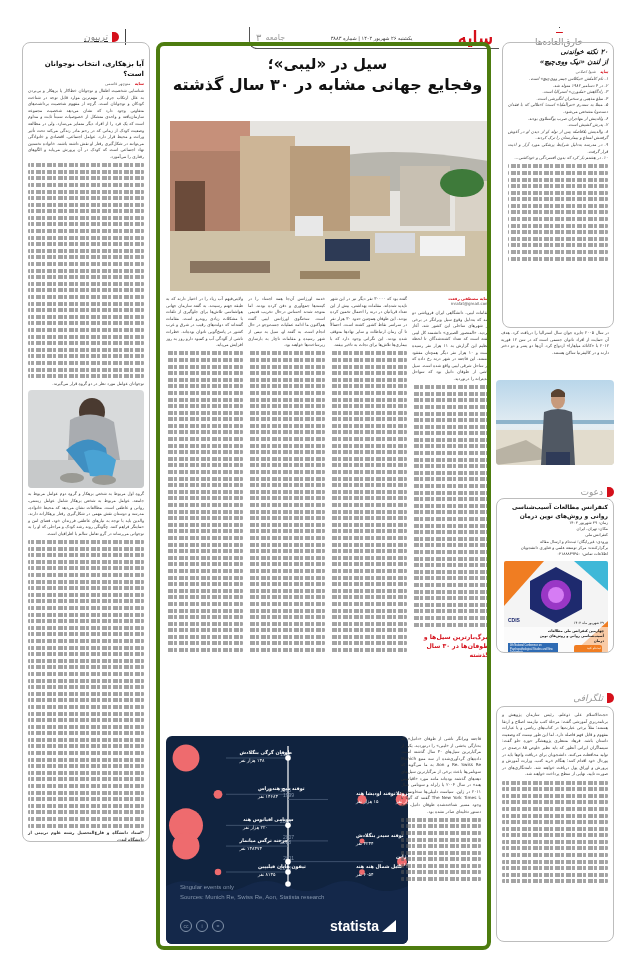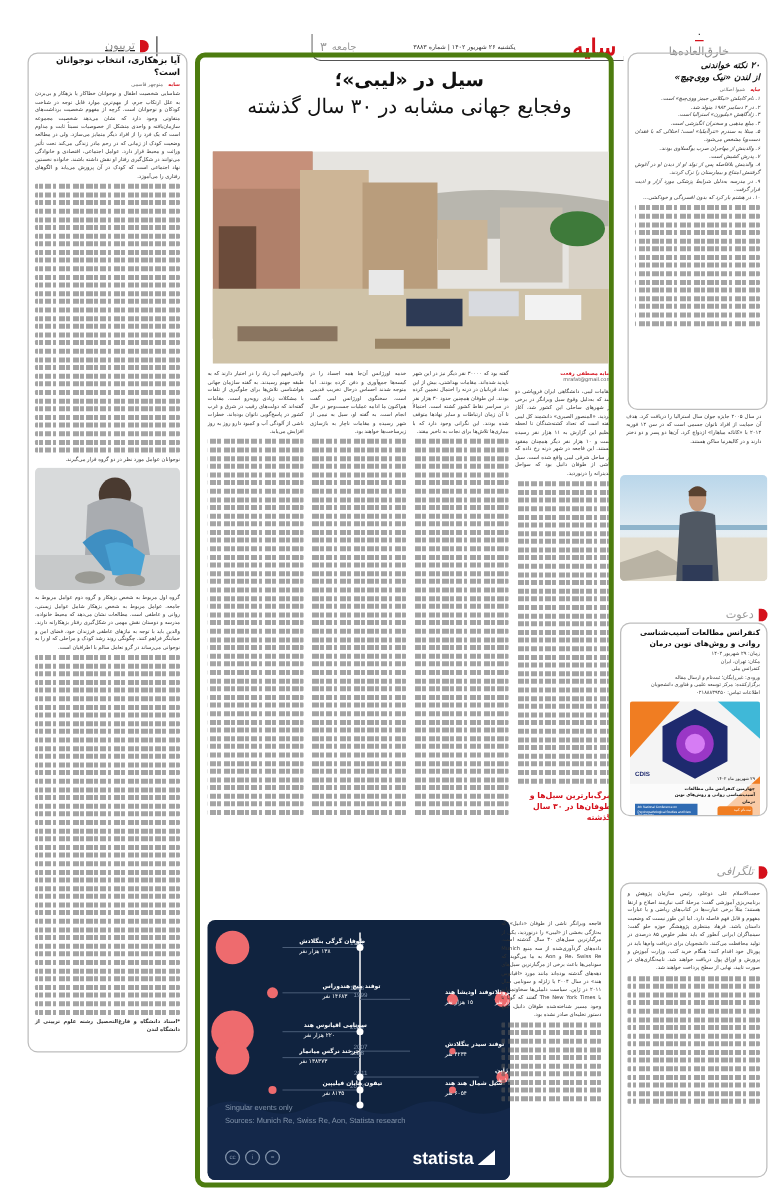--- a/index.html
+++ b/index.html
@@ -20,34 +20,34 @@
 
   .masthead { display: flex; align-items: center; justify-content: space-between; height: 22px; border-bottom: 1px solid #555; border-left: 1px solid #555; border-radius: 0 0 0 8px; padding: 0 6px; }
   .logo { font-family: "DejaVu Serif", serif; font-size: 18px; color: #d5101b; font-weight: bold; letter-spacing: -1px; }
   .dateline { font-size: 5px; color: #333; }
   .page-label { display: flex; align-items: center; gap: 4px; font-size: 8px; color: #9a9a9a; }
   .page-num { font-size: 10px; color: #9a9a9a; font-family: "DejaVu Serif", serif; }
 
   
   .col { position: absolute; border: 1px solid #bdbdbd; border-radius: 8px; overflow: hidden; }
   .col-right { top: 42px; right: 6px; width: 112px; height: 286px; padding: 4px 5px; font-style: italic; }
-  .col-left { top: 42px; left: 22px; width: 128px; height: 800px; padding: 0 5px; }
+  .col-left { top: 42px; left: 22px; width: 128px; height: 800px; padding: 16px 5px; }
   .col-main { top: 42px; left: 156px; width: 335px; height: 908px; border: 4px solid #4d7c0f; }
 
   .txt { font-size: 4.2px; line-height: 6.6px; color: #333; text-align: justify; }
   .txt-sm { font-size: 4px; line-height: 6.2px; color: #333; text-align: justify; }
 
   .box-title { font-size: 7px; font-weight: bold; color: #111; line-height: 10px; }
   .byline { font-size: 4px; color: #666; margin: 2px 0; }
   .byline .brand { color: #d5101b; font-weight: bold; margin-left: 3px; }
 
   
   .headline { position: absolute; top: 8px; left: 10px; width: 315px; text-align: center; }
   .hl1 { font-size: 15px; font-weight: bold; color: #111; line-height: 20px; }
-  .hl2 { font-size: 16px; font-weight: normal; color: #111; line-height: 22px; }
+  .hl2 { font-size: 16px; font-weight: bold; color: #111; line-height: 22px; }
 
   .main-photo { position: absolute; top: 75px; left: 10px; width: 318px; height: 170px; overflow: hidden; }
 
   .main-cols { position: absolute; top: 250px; left: 6px; width: 323px; height: 420px; display: flex; flex-direction: row; gap: 5px; }
   .main-cols .mc { flex: 1; overflow: hidden; }
 
   .author-box { font-size: 4px; color: #333; margin-bottom: 4px; }
   .author-box .name { color: #d5101b; font-weight: bold; }
   .author-box .email { color: #555; }
 

